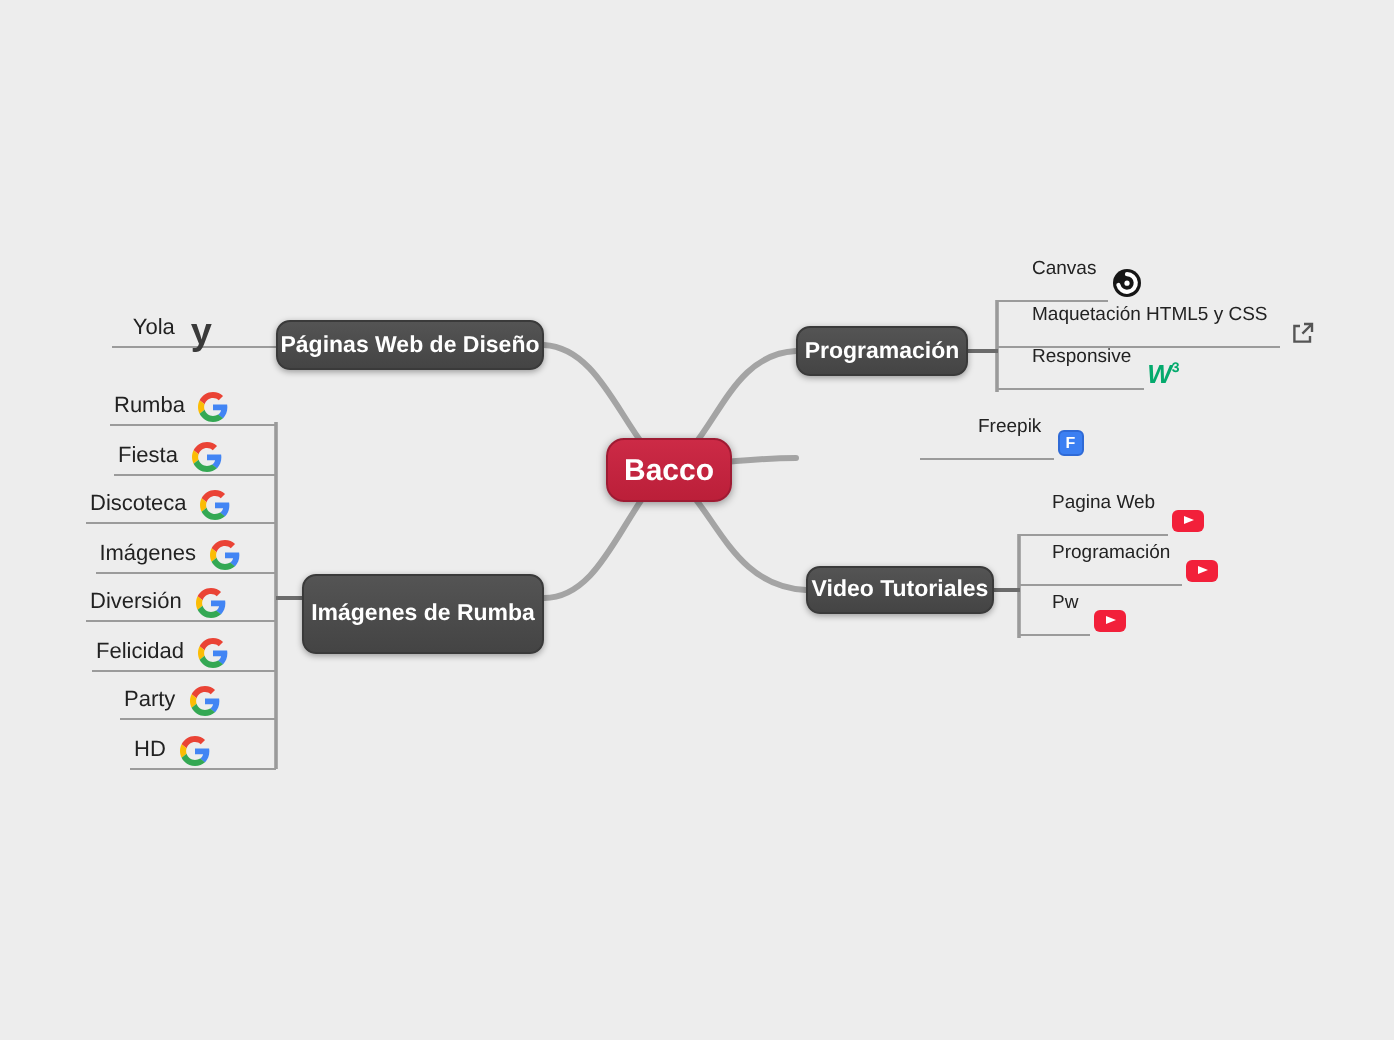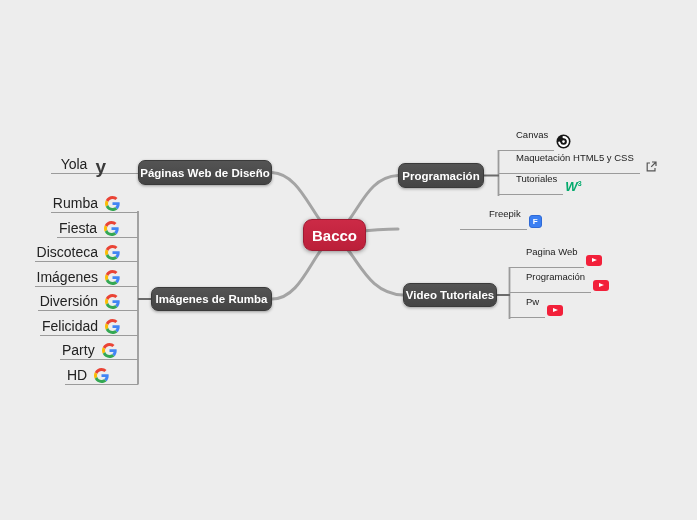--- a/index.html
+++ b/index.html
@@ -21,21 +21,21 @@
   .yrow{position:absolute;right:559px;z-index:1;height:17px;display:flex;align-items:center;
         justify-content:flex-end;gap:8px;padding:0 32px 1px 10px;min-width:38px;
         border-bottom:1.5px solid #9b9b9b;cursor:pointer;}
 
   
   .rrow{position:absolute;z-index:1;height:17px;display:flex;align-items:flex-end;cursor:pointer;}
   .rlbl{align-self:stretch;display:flex;align-items:center;border-bottom:1.5px solid #9b9b9b;
         padding:0 6px 16px 18px;white-space:nowrap;}
   .icow{display:flex;align-items:center;margin:0 0 2px 2px;}
 
-  .clbl{font-size:14px;color:#222222;white-space:nowrap;}
+  .clbl{font-size:11px;color:#222222;white-space:nowrap;}
   .rrow .clbl{font-size:9.5px;color:#222222;}
 
   .gi{width:15px;height:15px;flex:0 0 auto;}
 
   .yt{width:16px;height:11px;background:#f2203a;border-radius:3px;position:relative;flex:0 0 auto;}
   .yt::after{content:"";position:absolute;left:6px;top:3px;border-left:5px solid #fff;
              border-top:2.8px solid transparent;border-bottom:2.8px solid transparent;}
 
   .fp{width:11px;height:11px;background:#3b7ff2;border:1px solid #2f6ad6;border-radius:3px;
       color:#fff;font-weight:bold;font-size:8px;display:flex;align-items:center;justify-content:center;}
@@ -81,21 +81,21 @@
     <path d="M497,295 L510,295" stroke="#6b6b6b" stroke-width="2" fill="none"></path>
   </svg>
 
   <div class="node" style="left:138px;top:160px;width:134px;height:25px;">
     <span>Páginas Web de Diseño</span>
   </div>
 
   <div class="node root" style="left:303px;top:219px;width:63px;height:32px;">
     <span>Bacco</span>
   </div>
-  <div class="node" style="left:151px;top:287px;width:121px;height:24px;">
+  <div class="node" style="left:151px;top:287px;width:121px;height:40px;">
     <span>Imágenes de Rumba</span>
   </div>
   <div class="node" style="left:398px;top:163px;width:86px;height:25px;">
     <span>Programación</span>
   </div>
   <div class="node" style="left:403px;top:283px;width:94px;height:24px;">
     <span>Video Tutoriales</span>
   </div>
 
   <div class="yrow" style="top:155px;">
@@ -170,21 +170,21 @@
       </span>
     <span class="icow" style="margin-left:6px;">
       <svg class="extlink" viewBox="0 0 11 11">
         <path d="M4 2 H1.2 V9.8 H9 V7" stroke="#555" stroke-width="1.2" fill="none"></path>
         <path d="M6 1 H10 V5 M10 1 L5.2 5.8" stroke="#555" stroke-width="1.2" fill="none"></path>
       </svg>
     </span>
   </div>
   <div class="rrow" style="left:498px;top:178px;">
     <span class="rlbl">
-        <span class="clbl">Tutoriales</span>
+        <span class="clbl">Responsive</span>
       </span>
     <span class="icow">
       <span class="w3"><span>W</span><sup>3</sup></span>
     </span>
   </div>
 
   <div class="rrow" style="left:460px;top:213px;">
     <span class="rlbl" style="padding-left:29px;">
         <span class="clbl">Freepik</span>
       </span>

